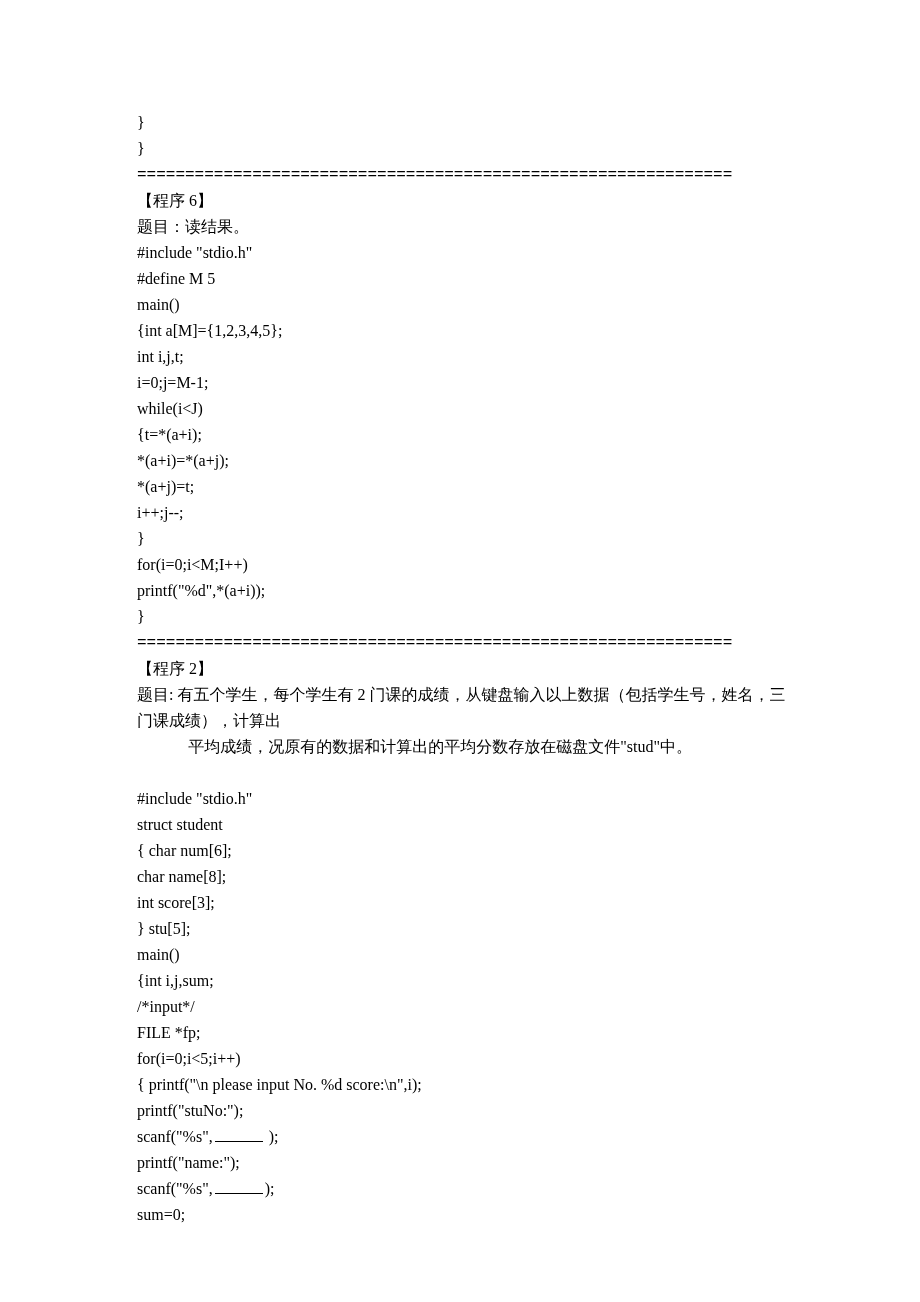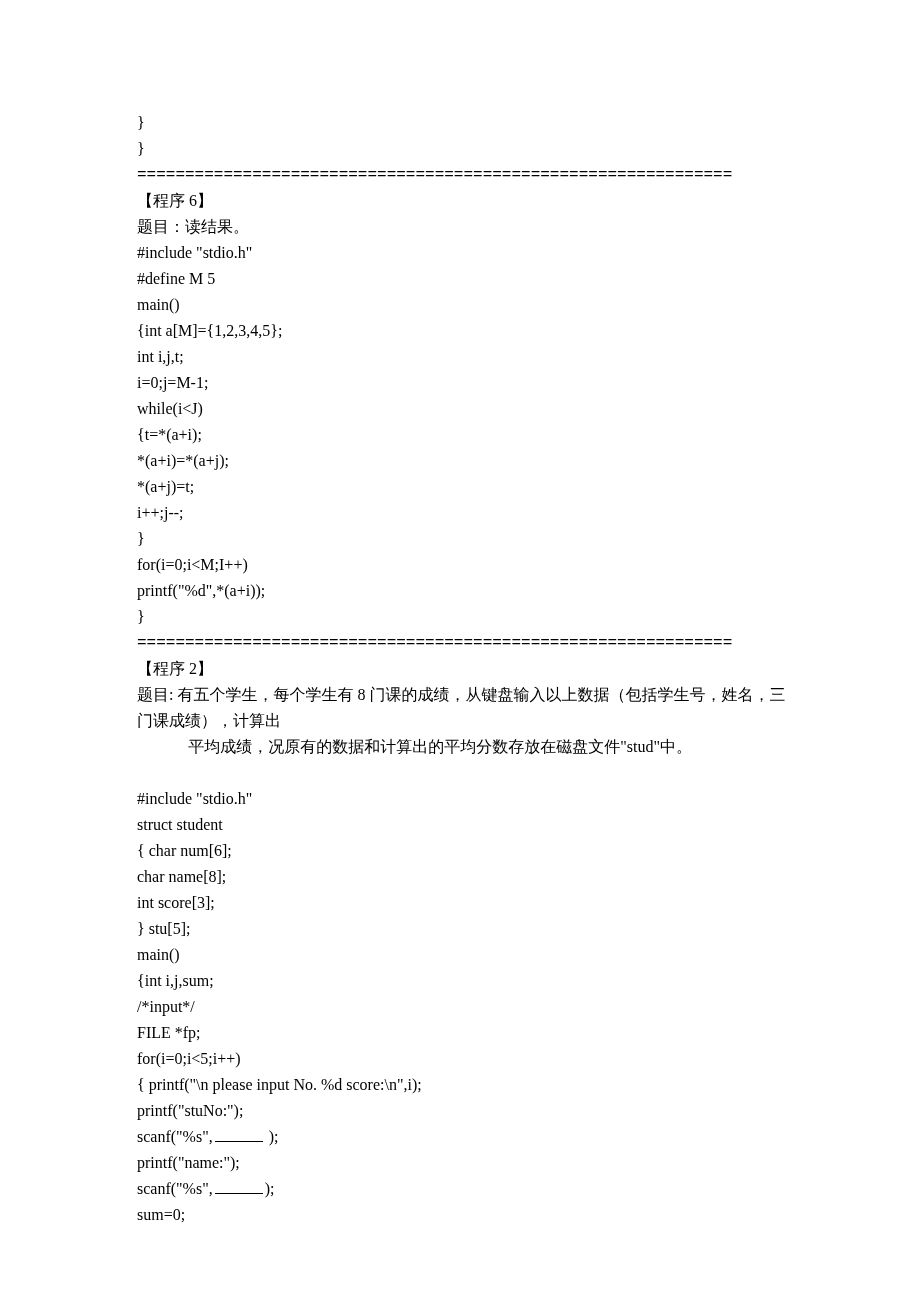--- a/index.html
+++ b/index.html
@@ -63,21 +63,21 @@
   <div class="code line">*(a+i)=*(a+j);</div>
   <div class="code line">*(a+j)=t;</div>
   <div class="code line">i++;j--;</div>
   <div class="code line">}</div>
   <div class="code line">for(i=0;i&lt;M;I++)</div>
   <div class="code line">printf("%d",*(a+i));</div>
   <div class="code line">}</div>
   <div class="sep">==============================================================</div>
 
   <div class="heading">【程序 2】</div>
-  <div class="line">题目: 有五个学生，每个学生有 8 门课的成绩，从键盘输入以上数据（包括学生号，姓名，三门课成绩），计算出</div>
+  <div class="line">题目: 有五个学生，每个学生有 2 门课的成绩，从键盘输入以上数据（包括学生号，姓名，三门课成绩），计算出</div>
   <div class="line indent">平均成绩，况原有的数据和计算出的平均分数存放在磁盘文件"stud"中。</div>
 
   <div class="code line">&nbsp;</div>
 
   <div class="code line">#include "stdio.h"</div>
   <div class="code line">struct student</div>
   <div class="code line">{ char num[6];</div>
   <div class="code line">char name[8];</div>
   <div class="code line">int score[3];</div>
   <div class="code line">} stu[5];</div>

